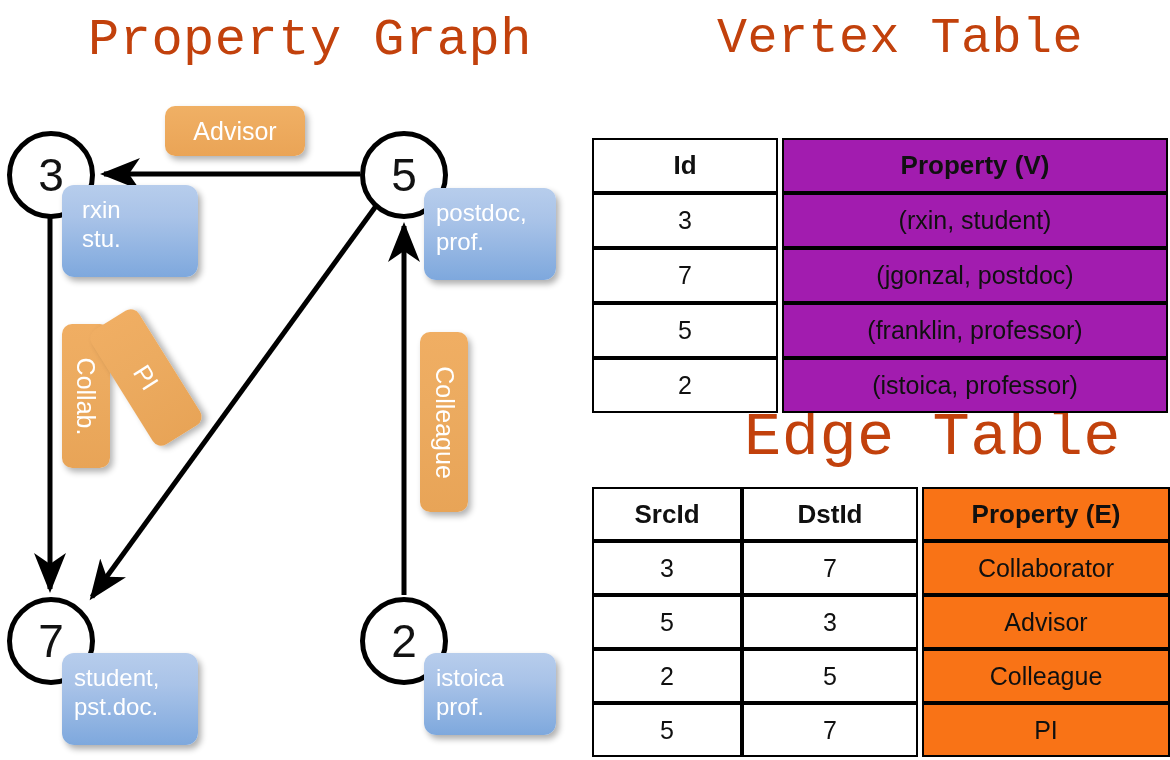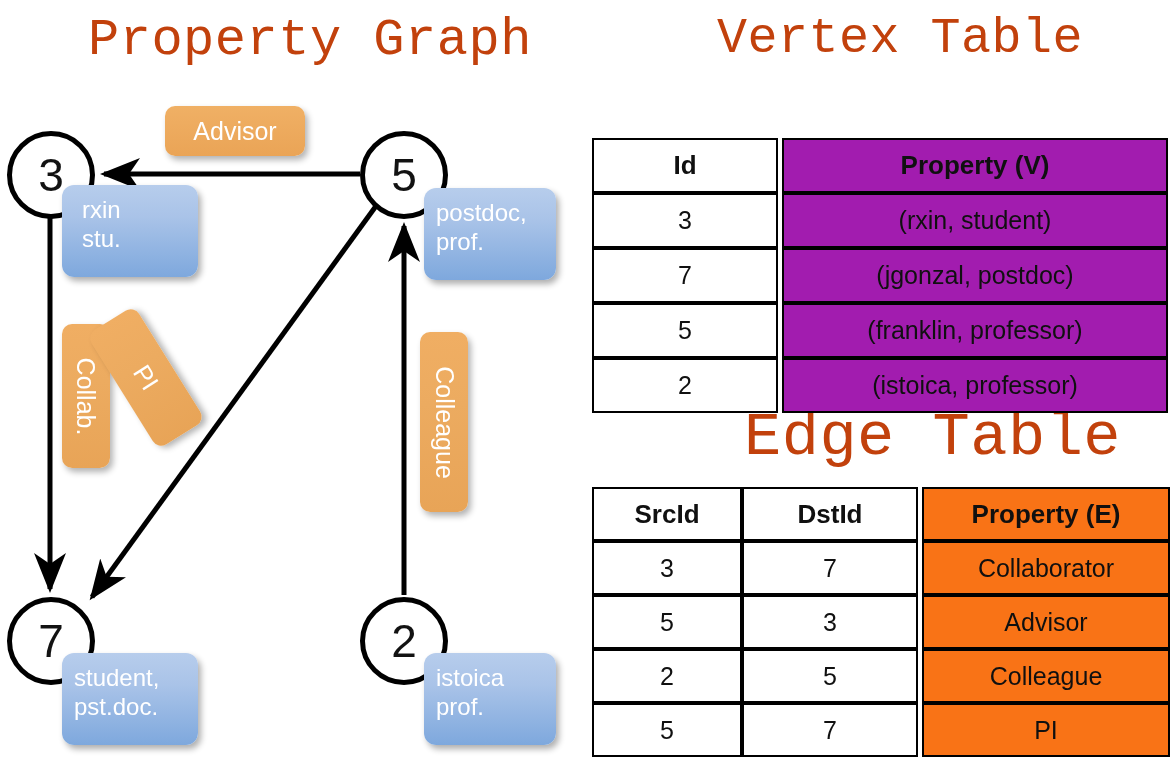--- a/index.html
+++ b/index.html
@@ -69,21 +69,21 @@
     font-weight: 300;
     line-height: 1.22;
     padding: 10px 0 0 12px;
     box-sizing: border-box;
     z-index: 6;
     font-family: "Liberation Sans", sans-serif;
   }
   #vprop-rxin     { left: 62px;  top: 185px; width: 136px; height: 92px; padding-left: 20px; }
   #vprop-franklin { left: 424px; top: 188px; width: 132px; height: 92px; }
   #vprop-jgonzal  { left: 62px;  top: 653px; width: 136px; height: 92px; }
-  #vprop-istoica  { left: 424px; top: 653px; width: 132px; height: 92px; }
+  #vprop-istoica  { left: 424px; top: 653px; width: 132px; height: 82px; }
   .prop-box .line { display: block; white-space: nowrap; }
 
   
   .edge-label {
     position: absolute;
     border-radius: 10px;
     background: linear-gradient(to bottom, #f0ae63 0%, #ecab60 40%, #e8a457 100%);
     box-shadow: 3px 4px 6px rgba(0,0,0,0.30);
     color: #ffffff;
     font-size: 25px;

